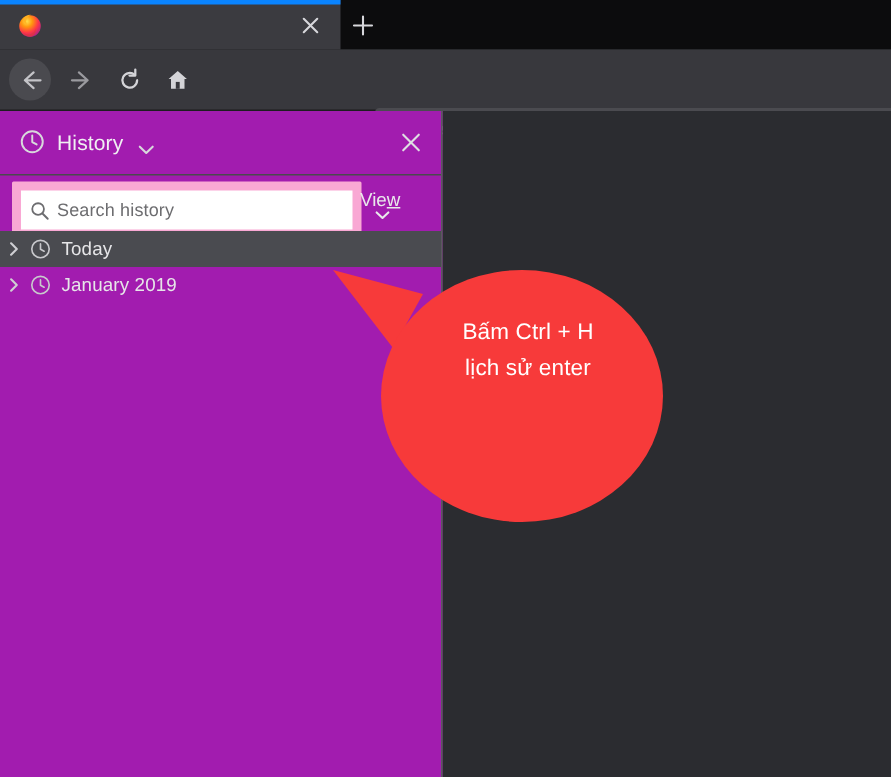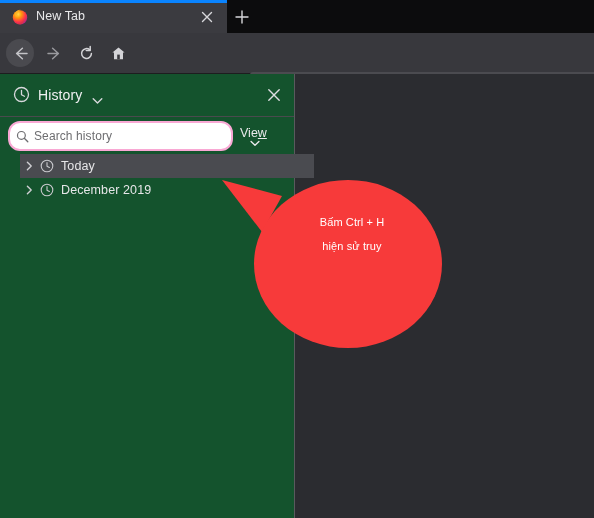--- a/index.html
+++ b/index.html
@@ -65,21 +65,21 @@
     display:flex;align-items:center;
   }
   .urlbar .mag{margin-left:9px;margin-right:8px;display:flex;}
   .urlbar .ph{
     font-size:12.5px;color:#c9c9cd;white-space:nowrap;letter-spacing:.15px;
   }
 
   
   .sidebar{
     position:absolute;left:0;top:74px;width:294px;height:444px;
-    background:#14532d;
+    background:#a21caf;
     border-right:1px solid #5a5a5e;
   }
   .sidebar-header{
     position:absolute;left:0;top:0;width:294px;height:42px;
     border-bottom:1px solid #4a4a4e;
   }
   .sb-clock{position:absolute;left:13px;top:12px;width:17px;height:17px;}
   .sb-title{
     position:absolute;left:38px;top:0;height:42px;line-height:42px;
     font-size:14px;color:#f0f0f2;letter-spacing:.1px;
@@ -88,36 +88,36 @@
   .sb-close{
     position:absolute;left:265px;top:12px;width:18px;height:18px;
     display:flex;align-items:center;justify-content:center;
   }
 
   .searchrow{
     position:absolute;left:0;top:43px;width:294px;height:35px;
   }
   .searchbox{
     position:absolute;left:8px;top:4px;width:221px;height:26px;
-    background:#ffffff;border:2px solid #f9a8d4;border-radius:12px;
+    background:#ffffff;border:6px solid #f9a8d4;border-radius:1px;
     display:flex;align-items:center;
   }
   .searchbox .mag2{margin-left:6px;margin-right:5px;display:flex;}
   .searchbox .ph2{font-size:12px;color:#6d6d70;letter-spacing:.1px;}
   .viewbtn{
     position:absolute;left:240px;top:9px;
     font-size:12.5px;color:#e9e9eb;white-space:nowrap;
     display:flex;align-items:center;flex-direction:column;
   }
   .viewbtn .vlabel{display:inline-block;}
   .viewbtn .vlabel u{text-decoration:underline;}
   .viewbtn .vchev{margin-left:3px;display:flex;}
 
   
-  .histlist{position:absolute;left:0;top:80px;width:294px;margin-left:20px;}
+  .histlist{position:absolute;left:0;top:80px;width:294px;}
   .histrow{
     position:relative;width:294px;height:24px;
     display:flex;align-items:center;
   }
   .histrow.selected{background:#4a4b50;}
   .hr-chev{width:18px;display:flex;align-items:center;justify-content:center;}
   .hr-icon{width:18px;display:flex;align-items:center;justify-content:center;}
   .hr-label{
     margin-left:5px;font-size:12.5px;color:#e6e6e8;letter-spacing:.1px;
     white-space:nowrap;
@@ -131,21 +131,21 @@
 
   
   .callout{
     position:absolute;left:216px;top:174px;width:232px;height:180px;
     pointer-events:none;
   }
   .callout svg{display:block;}
   .callout-text{
     position:absolute;left:42px;top:36px;width:188px;
     text-align:center;
-    font-size:11px;line-height:24px;color:#ffffff;
+    font-size:15px;line-height:24px;color:#ffffff;
     font-family:"Liberation Sans", sans-serif;
     letter-spacing:.1px;
   }
   .callout-text div{white-space:nowrap;}
 </style>
 </head>
 <body>
 
 <div class="app">
 
@@ -160,21 +160,20 @@
               <stop offset="32%" stop-color="#ff980e"></stop>
               <stop offset="66%" stop-color="#ff3647"></stop>
               <stop offset="100%" stop-color="#a3228f"></stop>
             </radialGradient>
           </defs>
           <circle cx="8" cy="8.4" r="7.2" fill="url(#ffg)"></circle>
           <path d="M3.6 3.2c1.1-1.6 3.2-2.6 5-2.4-1.4.6-2.3 1.6-2.8 2.7-.7 1.6-.3 3 .3 3.9-.8-.2-1.9-.9-2.2-2-.3-1 .1-1.8.3-2.2z" fill="#ffb423" opacity=".9"></path>
           <path d="M8.8 15.4c-2.4.3-4.6-1-5.5-3 .9 1 2.3 1.6 3.8 1.5 2.6-.2 4.3-2 4.6-3.9.4 2.3-.8 5-2.9 5.4z" fill="#e8382a" opacity=".55"></path>
         </svg>
       </div>
-      <div class="tab-title">New Tab</div>
       <div class="tab-close">
         <svg width="12" height="12" viewBox="0 0 12 12">
           <path d="M1.5 1.5 L10.5 10.5 M10.5 1.5 L1.5 10.5" stroke="#d7d7db" stroke-width="1.4" stroke-linecap="round"></path>
         </svg>
       </div>
     </div>
     <div class="newtab-btn">
       <svg width="16" height="16" viewBox="0 0 16 16">
         <path d="M8 2 L8 14 M2 8 L14 8" stroke="#d7d7db" stroke-width="1.4" stroke-linecap="round"></path>
       </svg>
@@ -284,31 +283,31 @@
           <svg width="7" height="10" viewBox="0 0 7 10">
               <path d="M1.4 1.2 L5.2 5 L1.4 8.8" stroke="#cfcfd3" stroke-width="1.4" fill="none" stroke-linecap="round" stroke-linejoin="round"></path>
             </svg>
         </span>
         <span class="hr-icon">
           <svg width="14" height="14" viewBox="0 0 14 14">
               <circle cx="7" cy="7" r="5.8" stroke="#c8c8cc" stroke-width="1.1" fill="none"></circle>
               <path d="M7 3.6 L7 7.2 L9.4 8.5" stroke="#c8c8cc" stroke-width="1.1" fill="none" stroke-linecap="round" stroke-linejoin="round"></path>
             </svg>
         </span>
-        <span class="hr-label">December 2019</span>
+        <span class="hr-label">January 2019</span>
       </div>
 
 
     </div>
   </div>
 
   <div class="callout">
     <svg width="232" height="180" viewBox="0 0 232 180">
       <path d="M66 22 L6 6 L46 58 Z" fill="#f73a3a"></path>
       <ellipse cx="132" cy="90" rx="94" ry="84" fill="#f73a3a"></ellipse>
     </svg>
     <div class="callout-text">
       <div>Bấm Ctrl + H</div>
-      <div>hiện sử truy</div>
+      <div>lịch sử enter</div>
     </div>
   </div>
 
 </div>
 
 </body></html>

